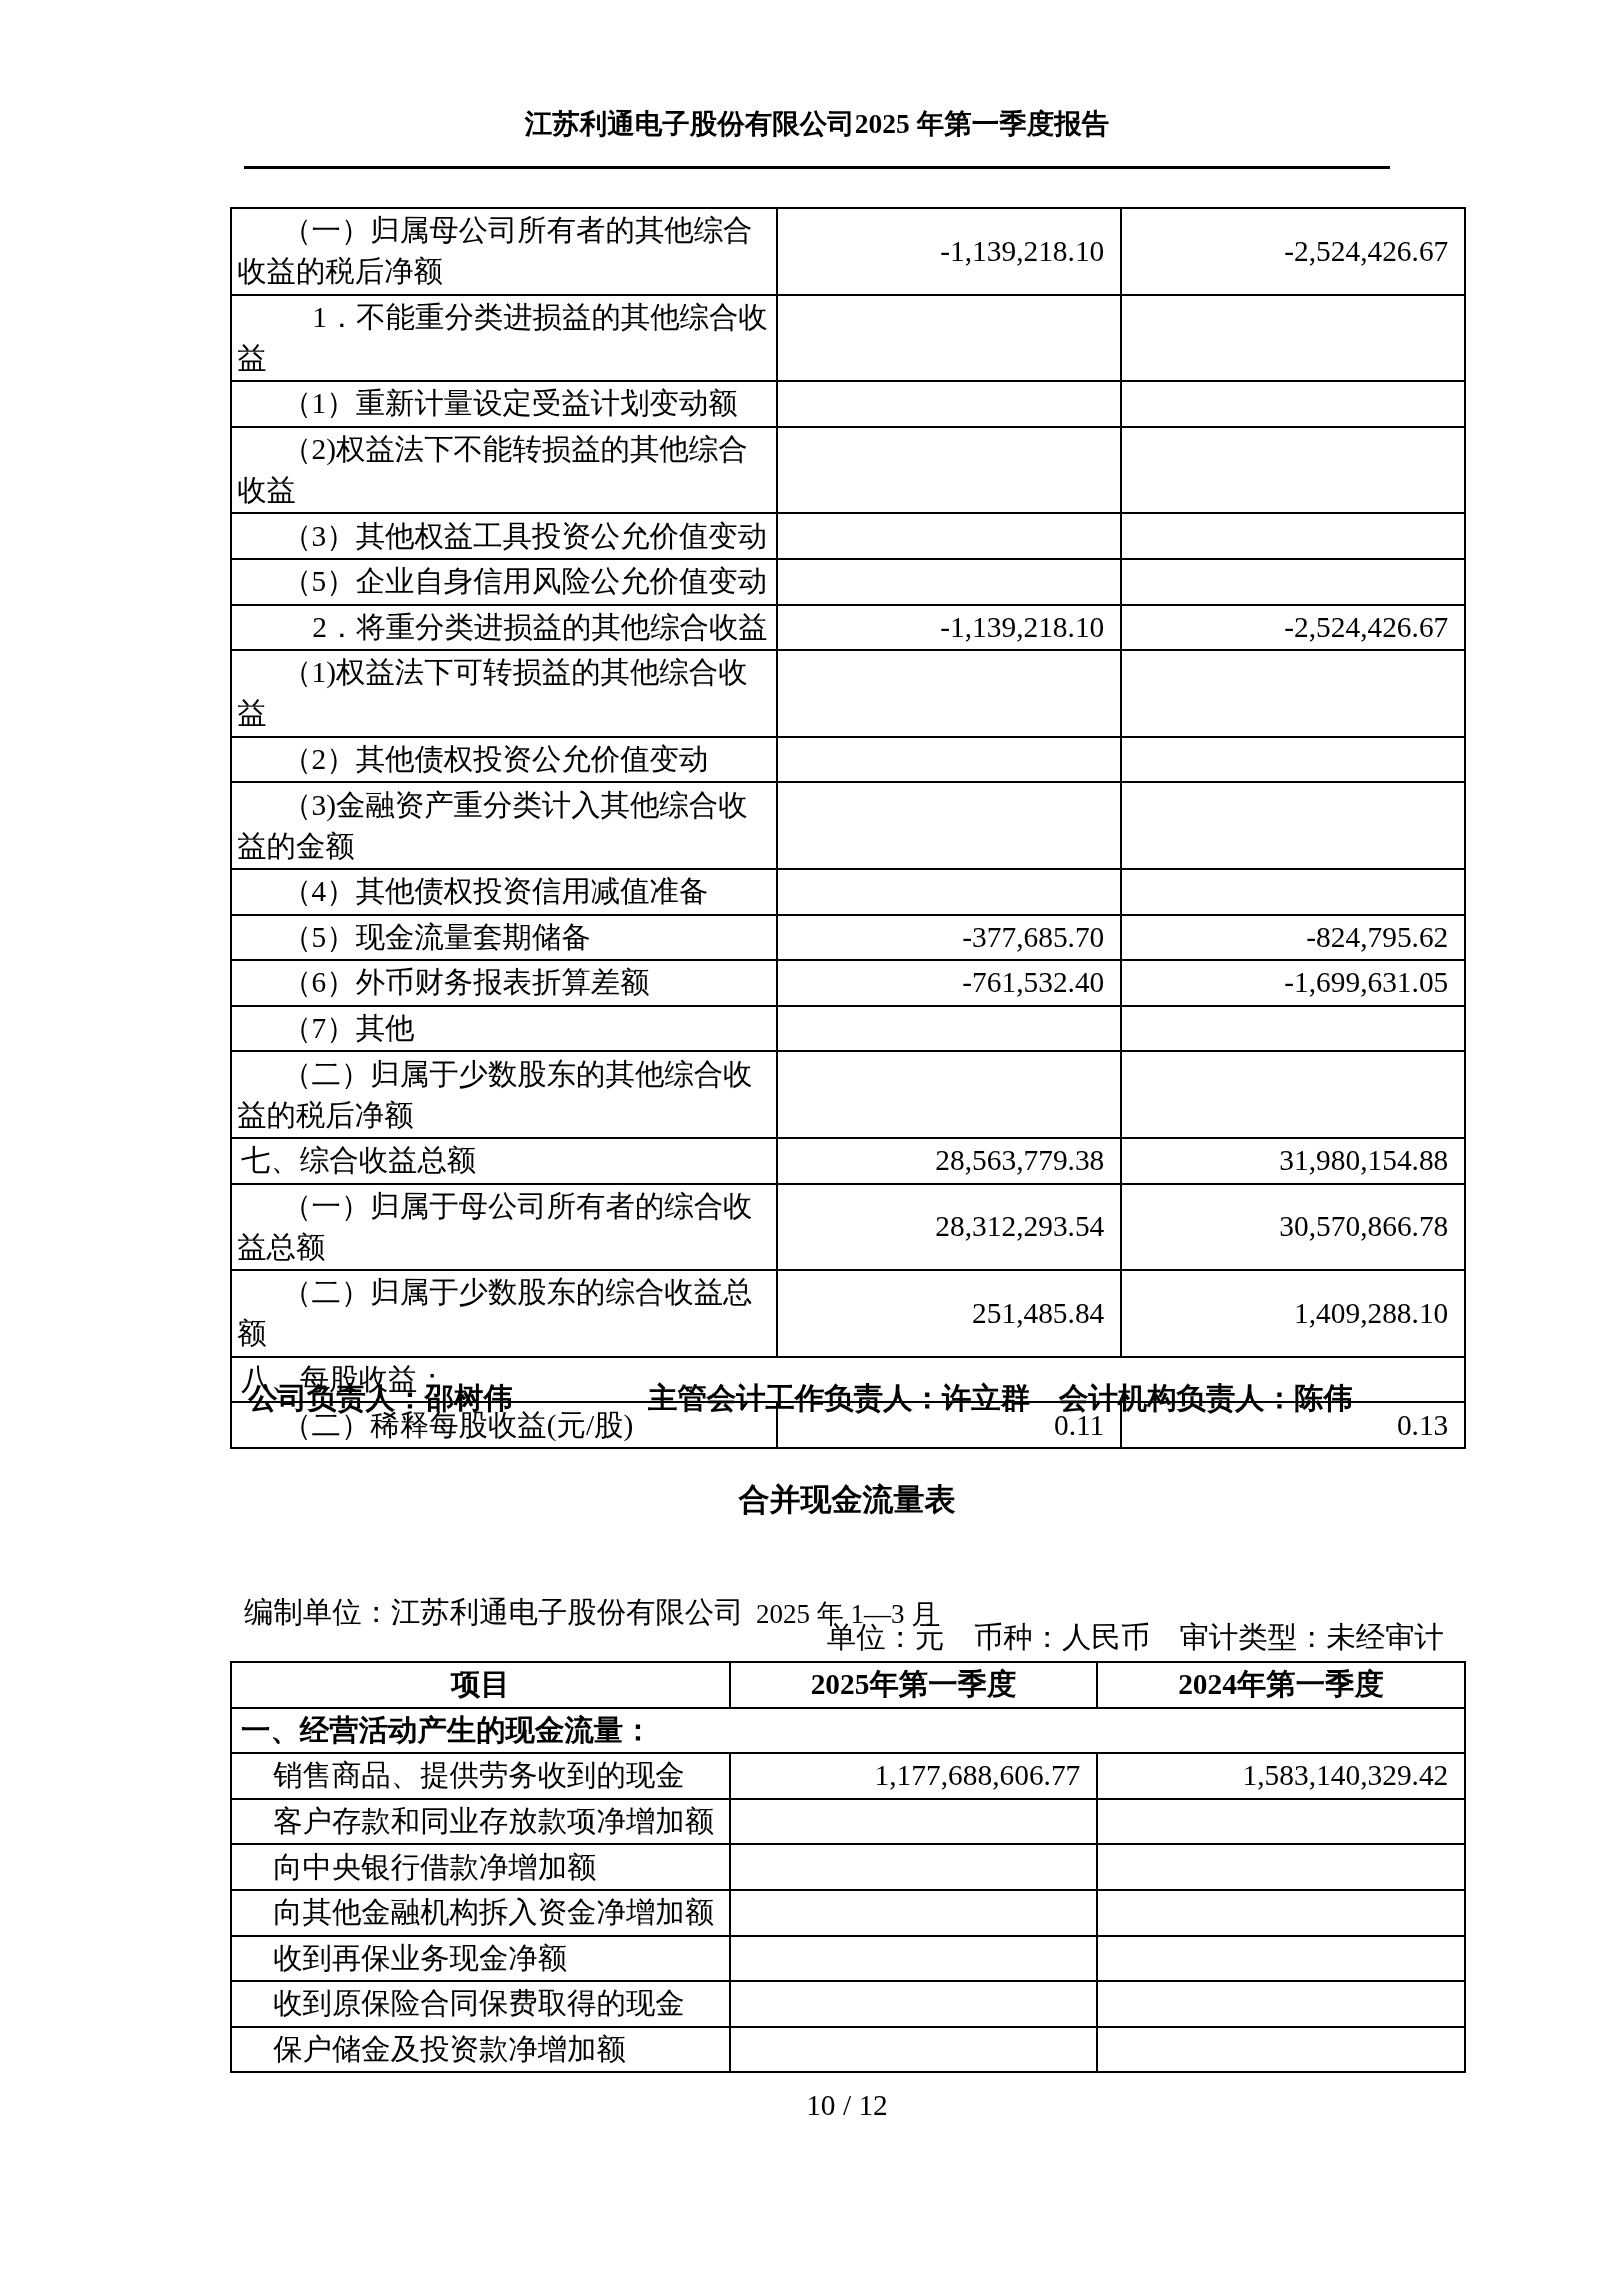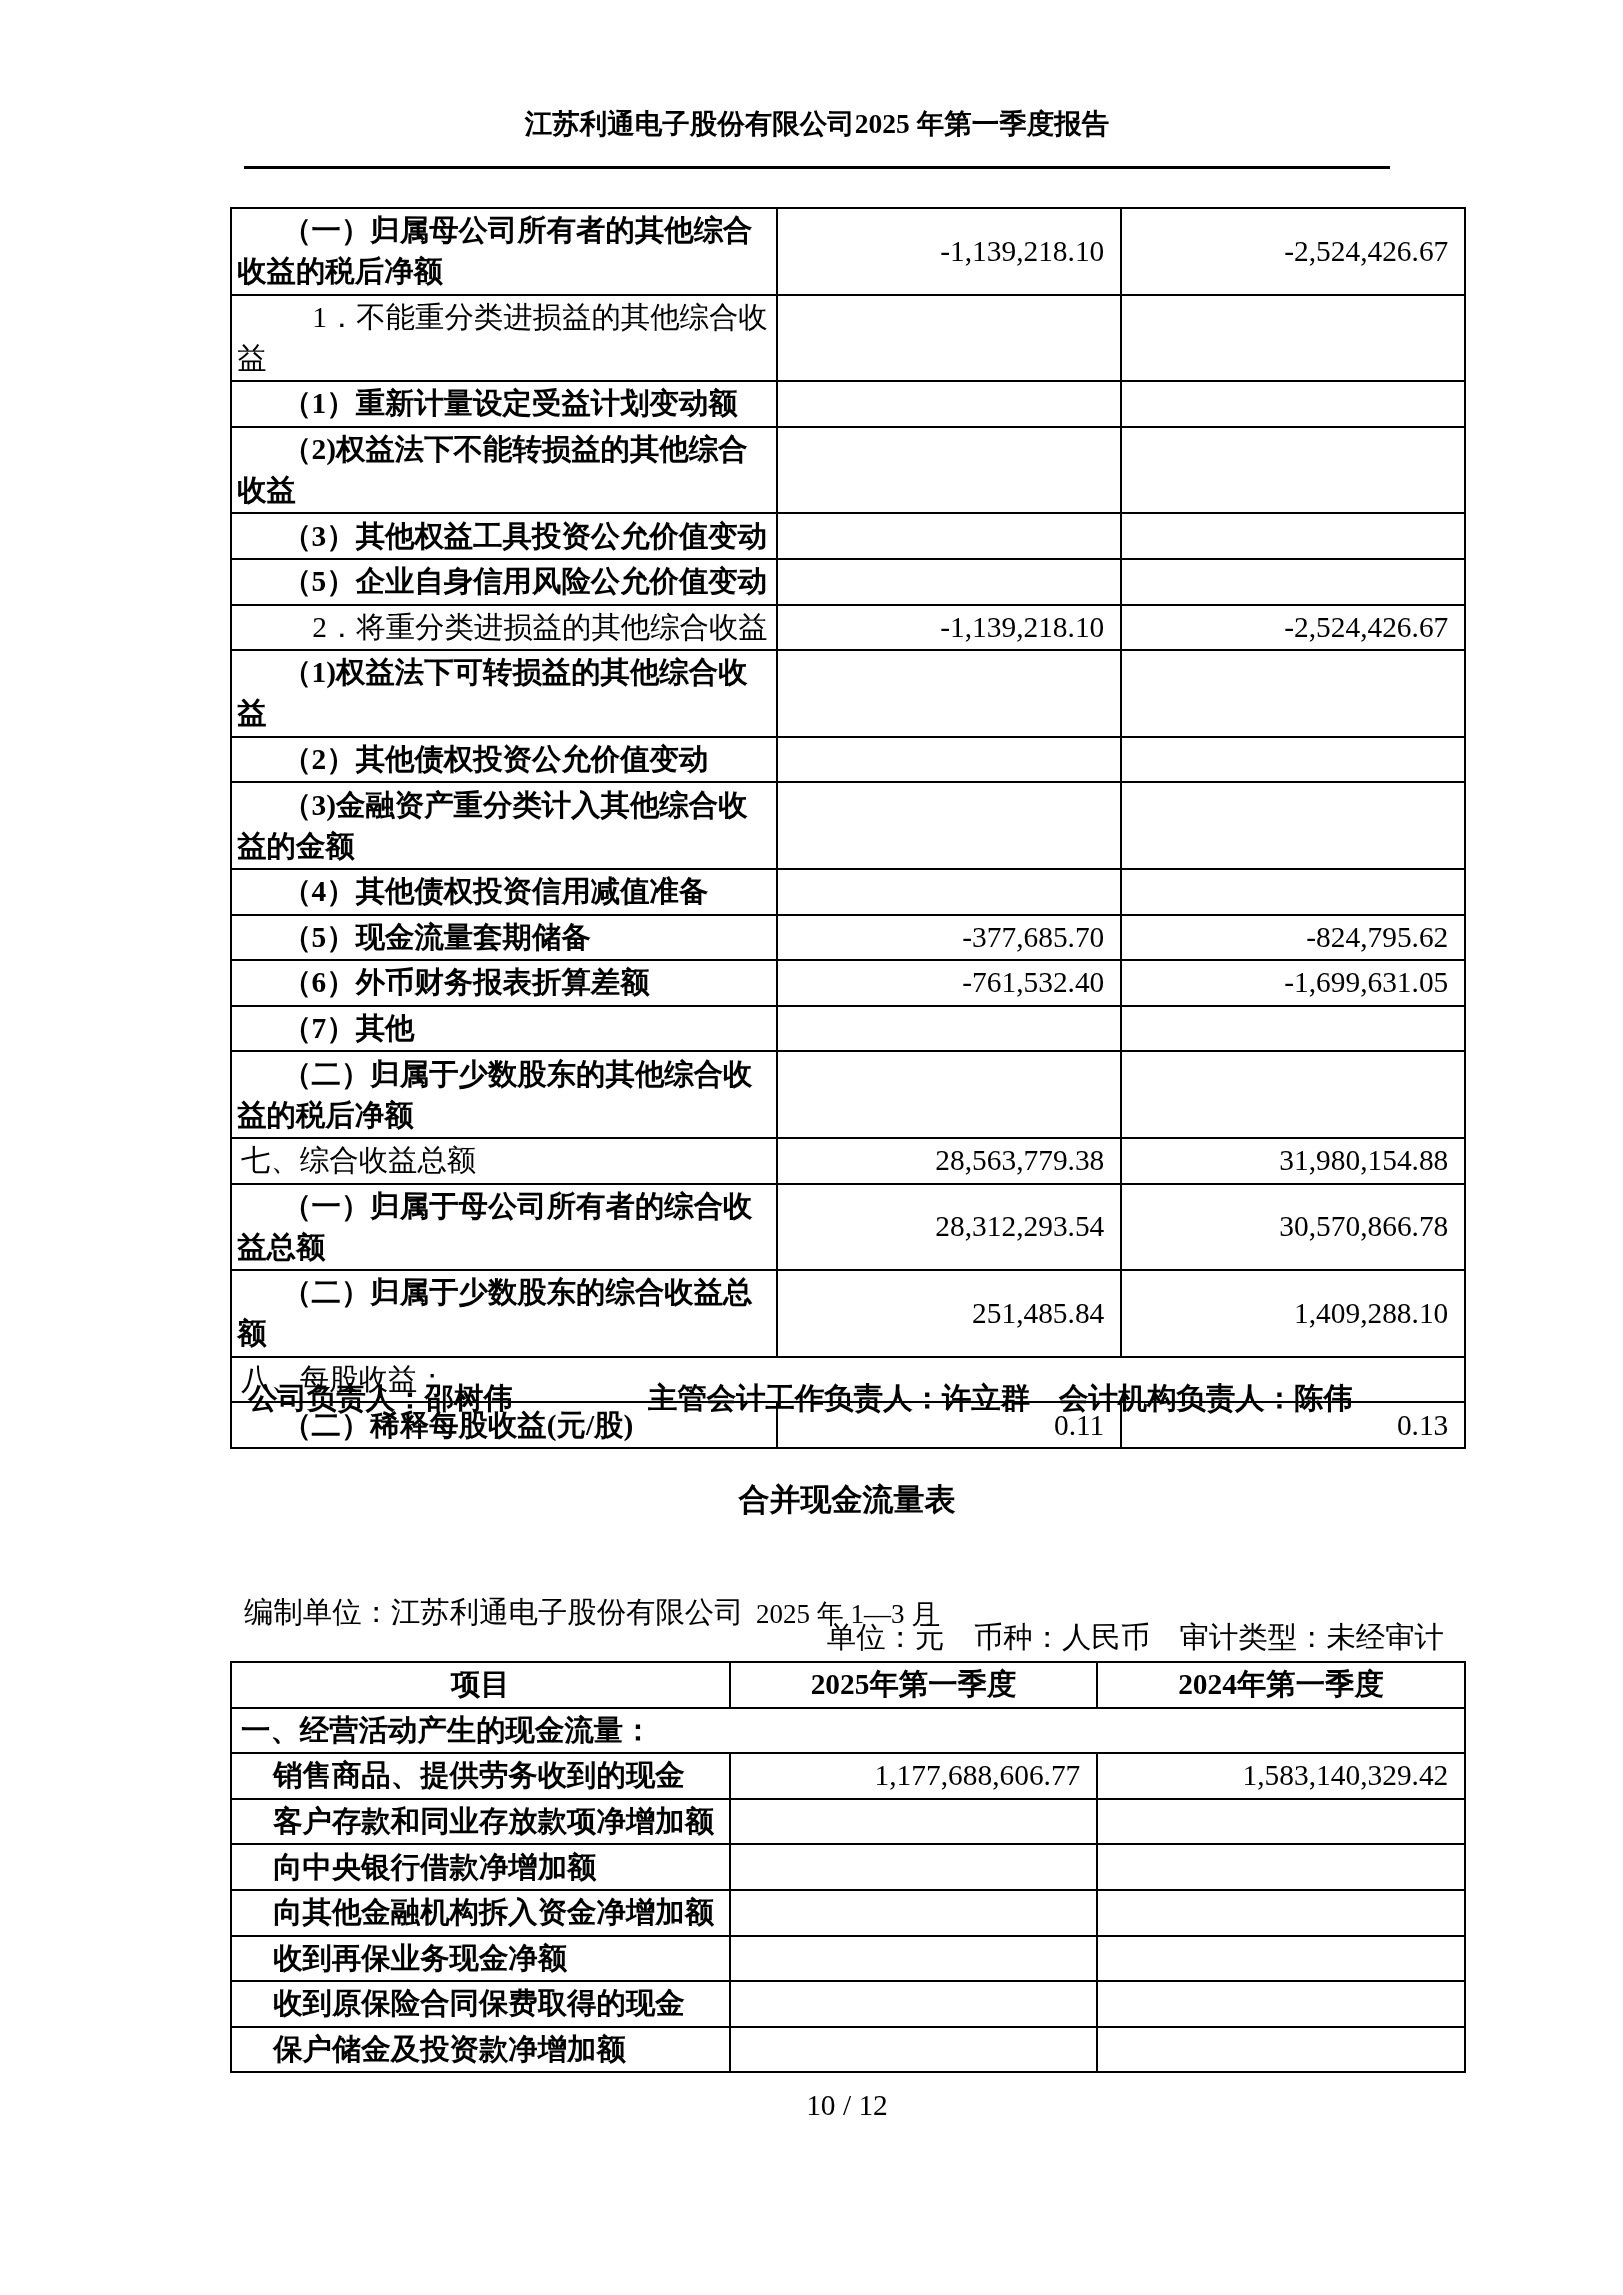--- a/index.html
+++ b/index.html
@@ -24,21 +24,21 @@
   td,th{
     border:2px solid #000;
     border-top-width:2.6px;border-bottom-width:2.6px;
     padding:1.3px 5.2px;line-height:41px;vertical-align:middle;
     overflow:hidden;
   }
   th{font-weight:bold;text-align:center;}
   td.label{text-align:left;}
   td.num{text-align:right;padding-right:15.7px;margin-top:44px;}
   .ind0{text-indent:3.9px;}
-  .ind1{text-indent:45px;font-weight:bold;}
+  .ind1{text-indent:45px;}
   .ind2{text-indent:75px;}
   #cashflow-table .ind1{text-indent:36px;}
   .bold{font-weight:bold;}
   
   .signatures{position:absolute;left:230px;top:1379px;width:1234px;height:42px;font-size:29.4px;line-height:39px;}
   .signatures span{position:absolute;top:0;white-space:nowrap;font-weight:bold;}
   .sig-1{left:18.3px;}
   .sig-2{left:370px;margin-left:48px;}
   .sig-3{left:829px;}
   

